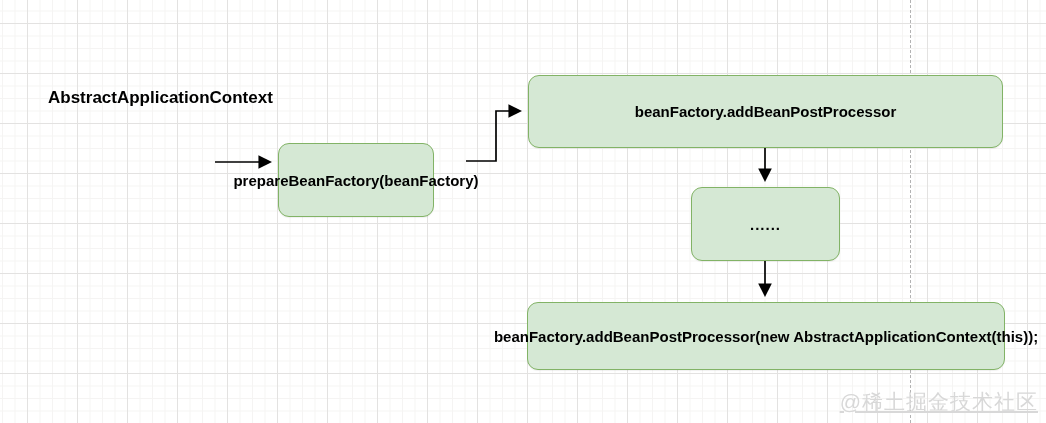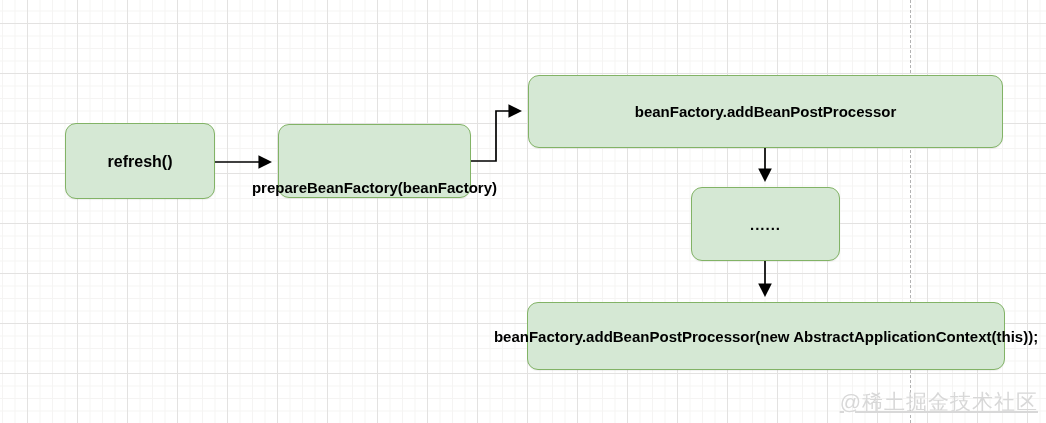--- a/index.html
+++ b/index.html
@@ -61,21 +61,21 @@
     text-align: center;
     display: flex;
     flex-direction: row;
     align-items: center;
     justify-content: center;
     z-index: 3;
     box-shadow: 0 1px 1px rgba(0,0,0,0.06);
   }
   .node .line { white-space: nowrap; }
   #node-refresh   { left: 65px;  top: 123px; width: 150px; height: 76px; font-size: 16px; }
-  #node-prepare   { left: 278px; top: 124px; width: 193px; height: 74px; align-items: flex-end; }
+  #node-prepare   { left: 278px; top: 143px; width: 156px; height: 74px; }
   #node-aware     { left: 528px; top: 75px;  width: 475px; height: 73px; }
   #node-ellipsis  { left: 691px; top: 187px; width: 149px; height: 74px; letter-spacing: 1px; }
   #node-listener  { left: 527px; top: 302px; width: 478px; height: 68px; }
   .watermark {
     position: absolute;
     right: 8px;
     bottom: 7px;
     font-size: 21px;
     color: #d8d8d8;
     letter-spacing: 1px;
@@ -96,24 +96,22 @@
       <marker id="arrowhead" viewBox="0 0 10 10" refX="8.5" refY="5" markerWidth="8" markerHeight="8" orient="auto-start-reverse">
         <path d="M0,0 L10,5 L0,10 z" fill="#000000"></path>
       </marker>
     </defs>
     <path d="M215,162 L270,162" stroke="#000000" stroke-width="1.7" fill="none" marker-end="url(#arrowhead)"></path>
     <path d="M466,161 L496,161 L496,111 L520,111" stroke="#000000" stroke-width="1.7" fill="none" marker-end="url(#arrowhead)"></path>
     <path d="M765,148 L765,180" stroke="#000000" stroke-width="1.7" fill="none" marker-end="url(#arrowhead)"></path>
     <path d="M765,261 L765,295" stroke="#000000" stroke-width="1.7" fill="none" marker-end="url(#arrowhead)"></path>
   </svg>
 
+  <div class="diagram-title">AbstractApplicationContext</div>
 
-  <div class="node" id="node-refresh">
-    <span class="line">refresh()</span>
-  </div>
 
   <div class="node" id="node-prepare">
     <span class="line">prepareBeanFactory</span>
     <span class="line">(beanFactory)</span>
   </div>
 
   <div class="node" id="node-aware">
     <span class="line">beanFactory.addBeanPostProcessor</span>
   </div>
 

